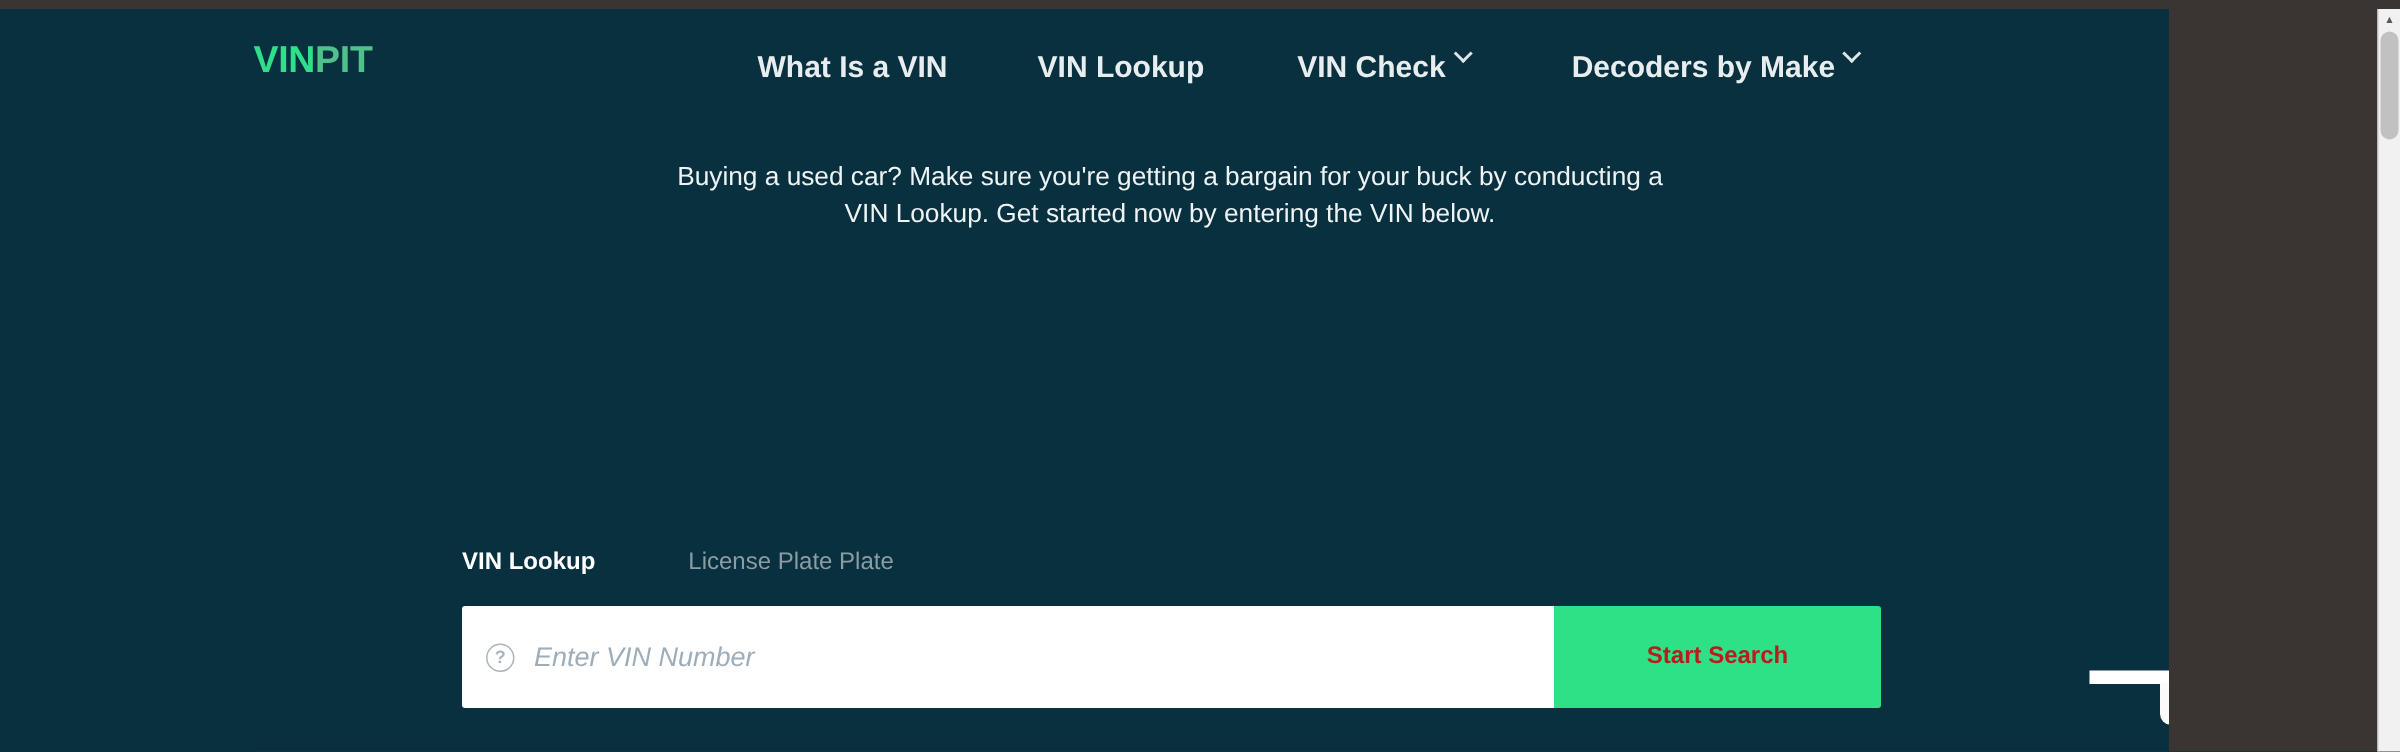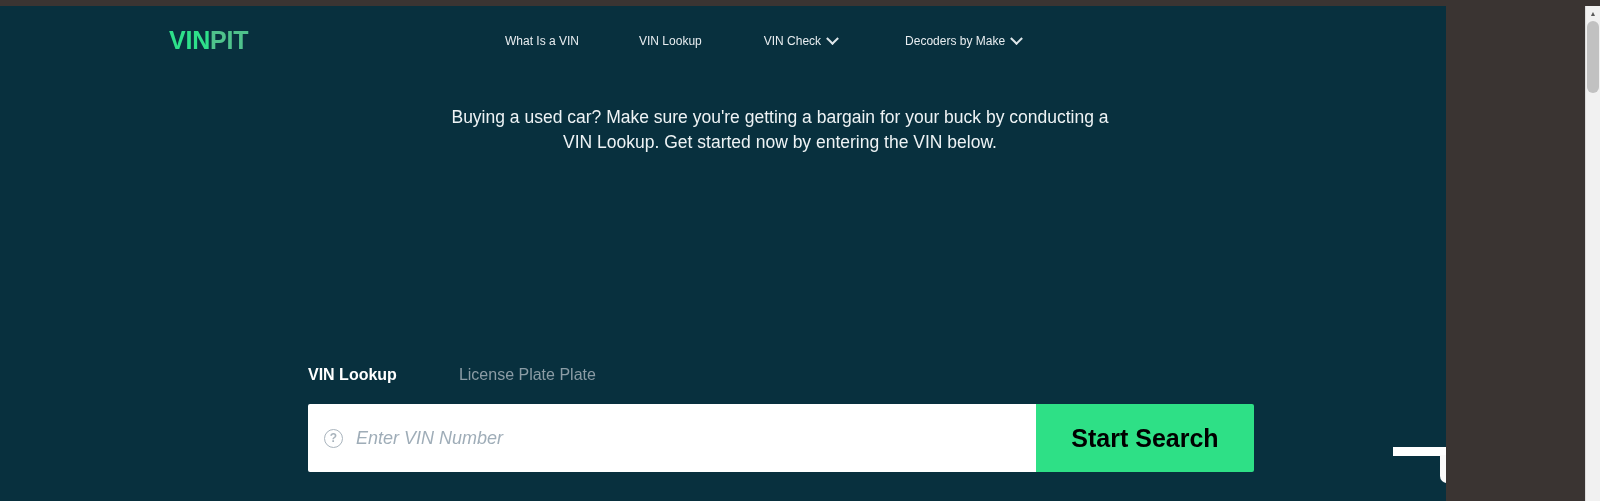--- a/index.html
+++ b/index.html
@@ -87,25 +87,24 @@
     position: absolute;
     left: 505px;
     top: 24px;
     display: flex;
     align-items: center;
     gap: 0;
     white-space: nowrap;
   }
   .nav-item {
     display: flex;
-    align-items: center;
     gap: 7px;
     color: #e8edf0;
-    font-size: 12px;
-    font-weight: 400;
+    font-size: 20px;
+    font-weight: 700;
     cursor: pointer;
     padding: 4px 0;
   }
   .nav-item:nth-child(1) { margin-right: 60px; }
   .nav-item:nth-child(2) { margin-right: 62px; }
   .nav-item:nth-child(3) { margin-right: 68px; }
   .nav-item:nth-child(4) { margin-right: 62px; }
   .chevron-down {
     display: inline-block;
     width: 9px; height: 9px;
@@ -236,23 +235,23 @@
   #vin-input::placeholder {
     color: #9fadb8;
     font-size: 18px;
     font-weight: 400;
   }
 
   #start-search-button {
     flex: 0 0 218px;
     background: #2ee086;
     border: none;
-    color: #000000;
+    color: #b91c1c;
     font-family: "Liberation Sans", sans-serif;
-    font-size: 25px;
+    font-size: 16px;
     font-weight: 700;
     cursor: pointer;
     border-radius: 0 2px 2px 0;
   }
 
   #sample-vin-row {
     margin-top: 10px;
     text-align: right;
     width: 946px;
   }

